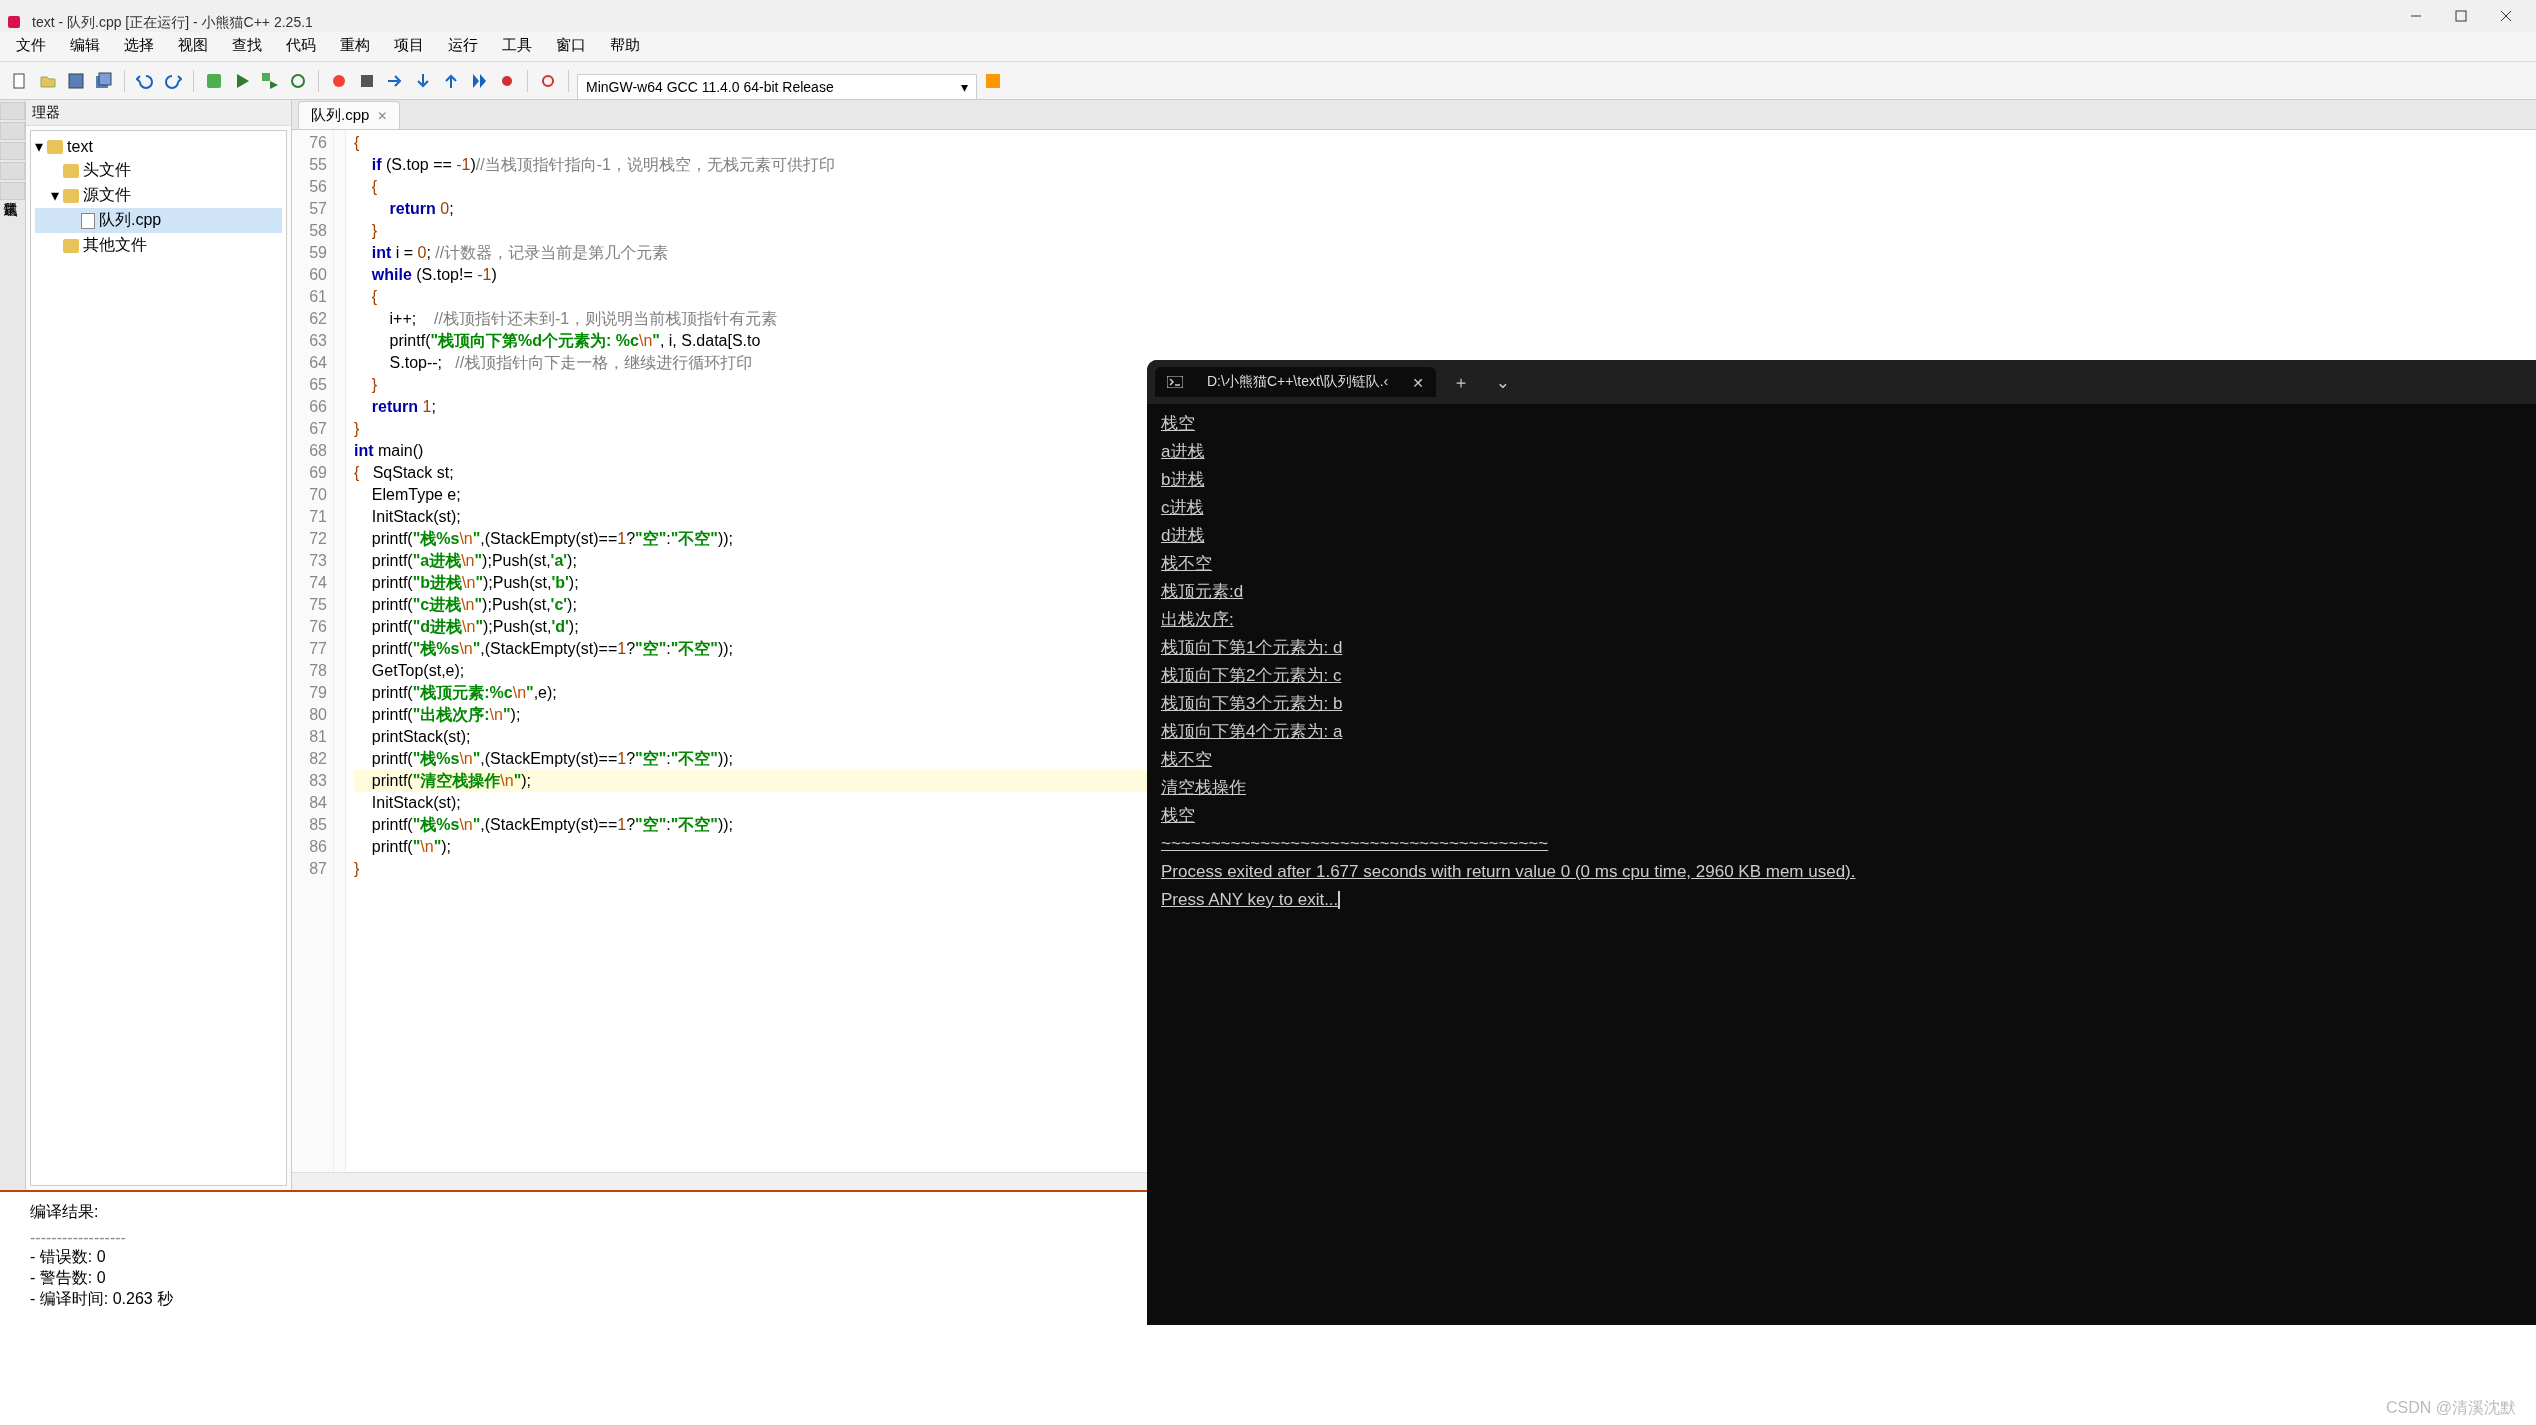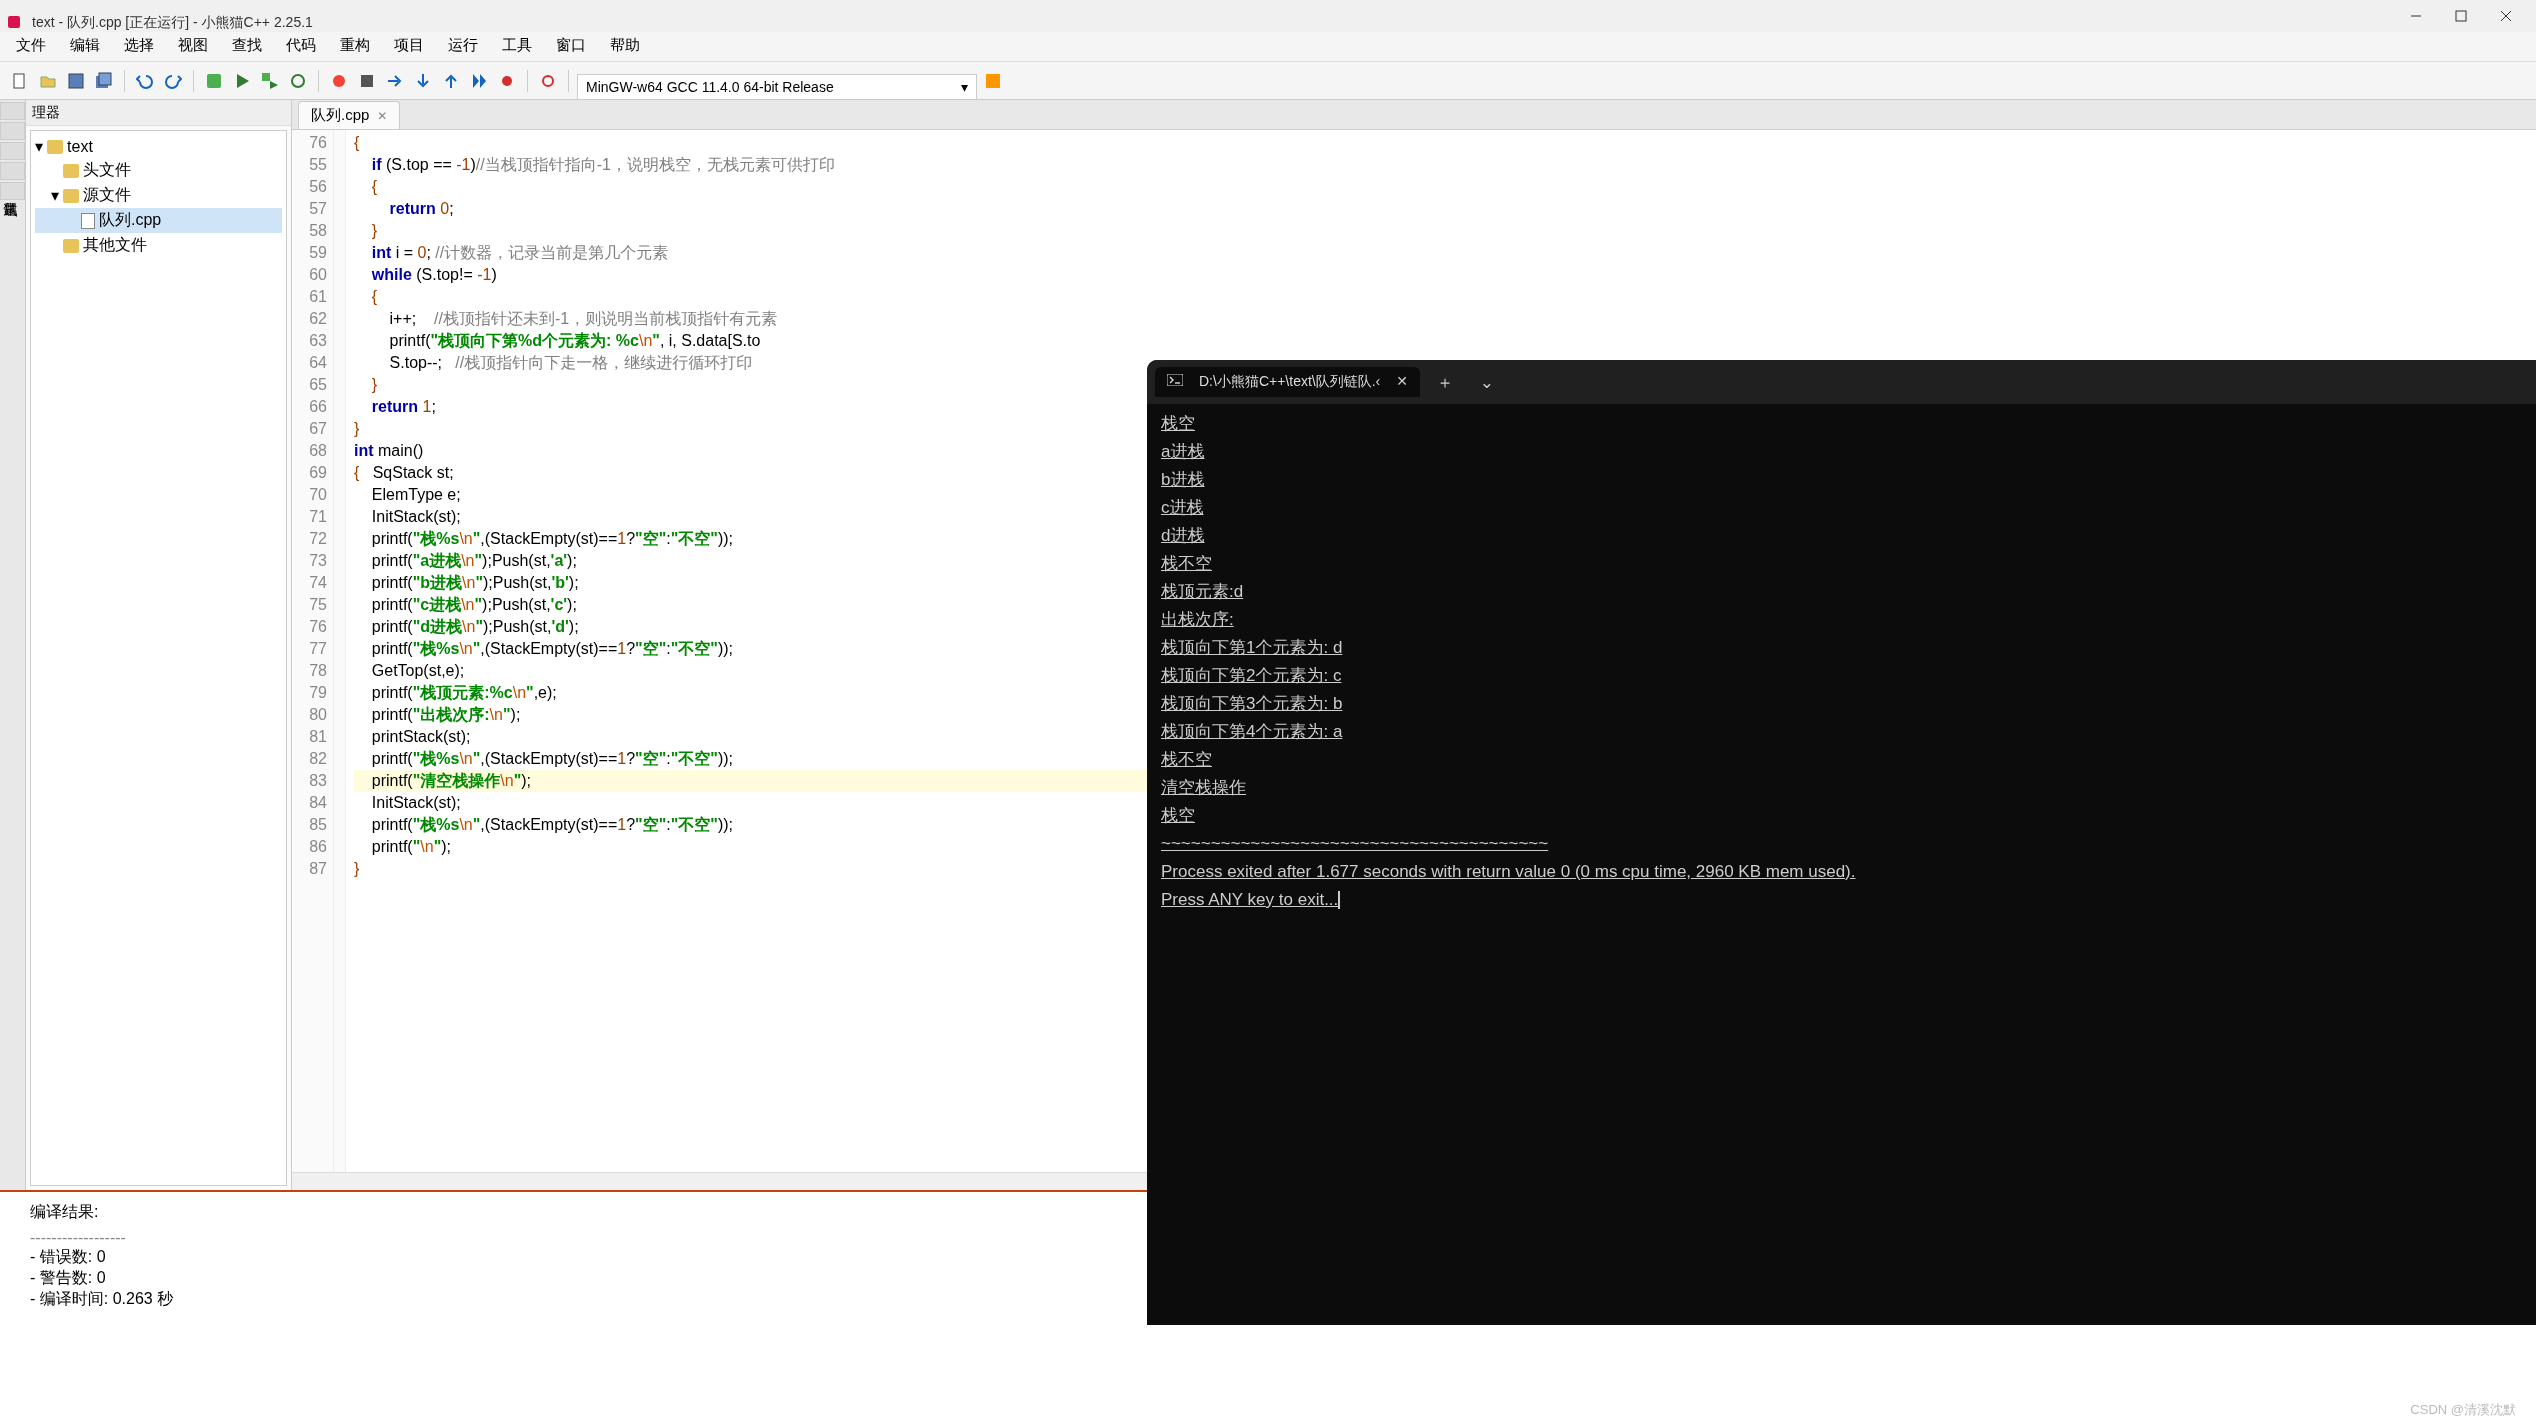--- a/index.html
+++ b/index.html
@@ -62,28 +62,28 @@
 
 
 .output { border-top:2px solid #c2410c; background:#fff; padding:10px 30px; font-size:16px; height:235px; }
 .output .ottl { margin-bottom:6px; }
 .output .dash { color:#888; }
 .output .line {}
 
 
 .console-win { position:absolute; left:1147px; top:360px; width:1389px; height:965px; background:#0c0c0c; color:#ccc; font-family:Consolas,"Microsoft YaHei",monospace; font-size:17px; border-radius:10px 0 0 0; overflow:hidden; }
 .console-titlebar{ height:44px; display:flex; align-items:center; background:#202020; padding:0 8px; gap:8px; }
-.ctab{ display:flex; align-items:flex-start; gap:16px; background:#0c0c0c; padding:6px 12px; border-radius:6px 6px 0 0; font-size:14px; color:#ddd; max-width:340px; }
+.ctab{ display:flex; align-items:flex-end; gap:24px; background:#0c0c0c; padding:6px 12px; border-radius:6px 6px 0 0; font-size:14px; color:#ddd; max-width:340px; }
 .ctab .cicon svg{ width:16px; height:12px; stroke:#ccc; fill:none; }
 .ctab .x{ color:#ccc; }
 .cbtn{ width:34px; height:34px; display:flex; align-items:center; justify-content:center; color:#ccc; }
 .console-body{ padding:6px 14px; white-space:pre; line-height:28px;text-decoration:underline; }
 .cursor{ display:inline-block; width:2px; height:18px; background:#ccc; vertical-align:text-bottom; }
 
-.watermark{ position:absolute; right:20px; bottom:6px; font-size:13px; color:#bbb; }
+.watermark{ position:absolute; right:20px; bottom:6px; font-size:16px; color:#bbb; }
 
 
 html{ zoom:1; }
 </style>
 </head>
 <body>
 
 <div class="titlebar">
   <span class="app-icon"></span>
   <span>text - 队列.cpp [正在运行] - 小熊猫C++ 2.25.1</span>

